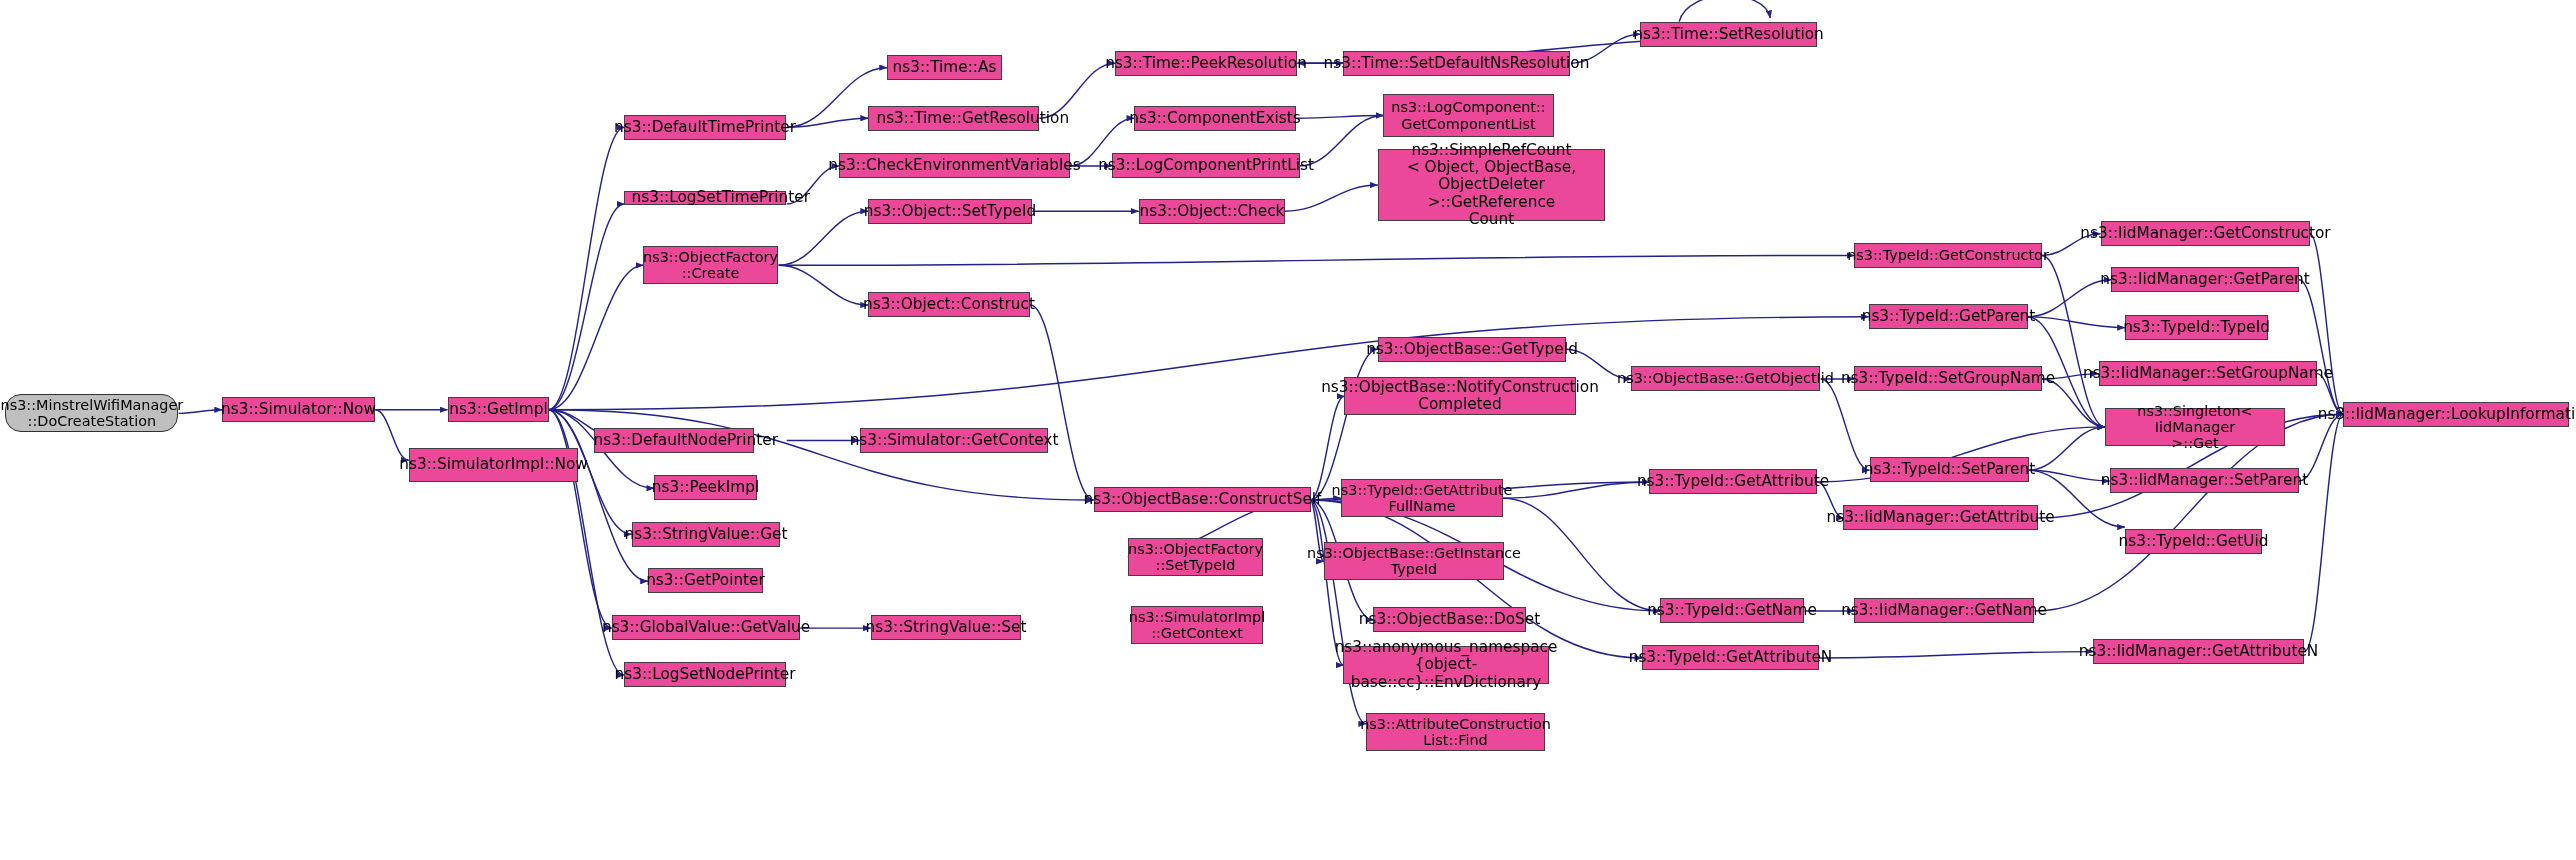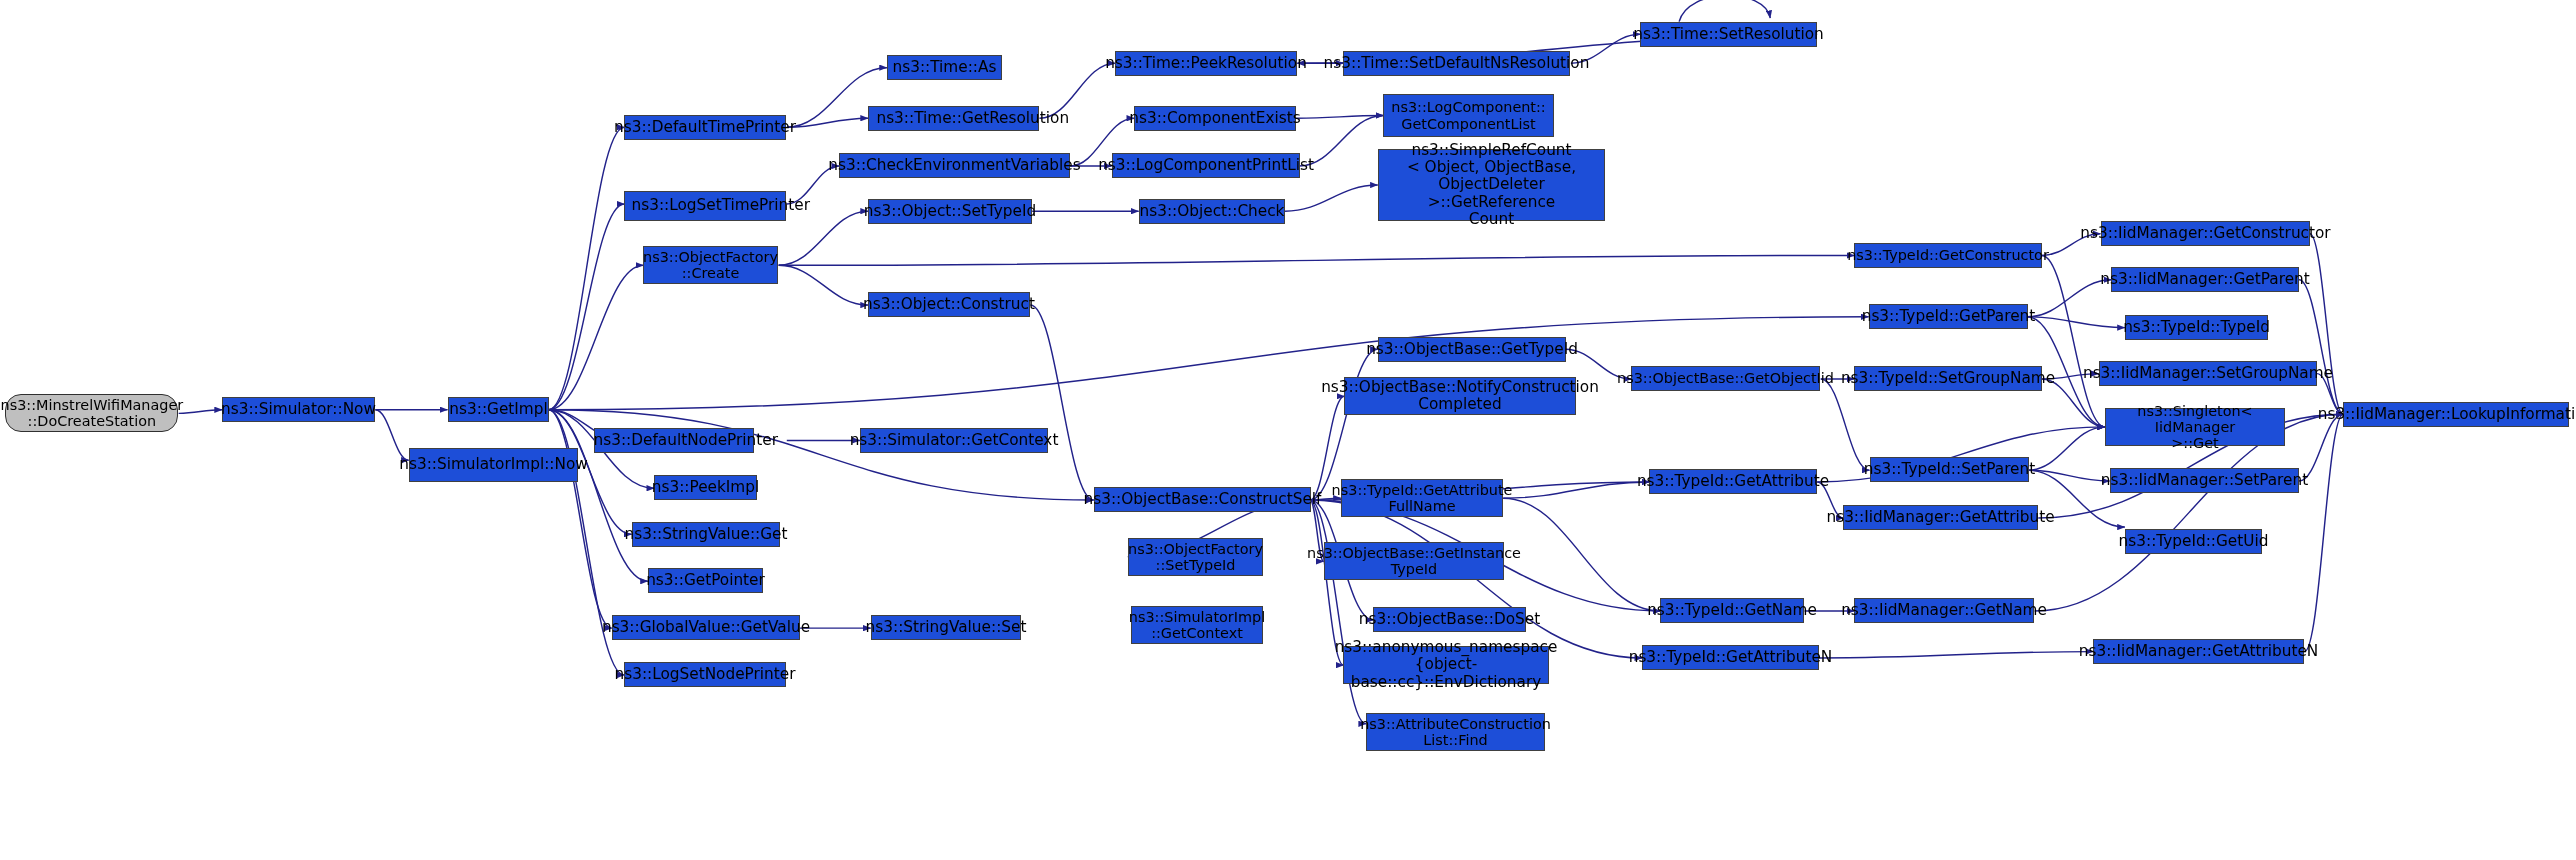--- a/index.html
+++ b/index.html
@@ -1,20 +1,20 @@
 <!DOCTYPE html>
 <html style="font-size:14.4px"><head>
 <meta charset="utf-8">
 <style>
   html,body{margin:0;padding:0;background:#ffffff;}
   #canvas{position:relative;width:2576px;height:861px;background:#ffffff;
           font-family:"DejaVu Sans","Liberation Sans",sans-serif;}
   svg#edges{position:absolute;left:0;top:0;width:2576px;height:861px;overflow:visible;}
   .node{position:absolute;box-sizing:border-box;border:0.9px solid #404040;
-        background:#1d4ed8;color:#000000;display:flex;align-items:center;
+        background:#ec4899;color:#000000;display:flex;align-items:center;
         justify-content:center;text-align:center;line-height:1.12;
         font-size:15.3px;letter-spacing:0px;padding:0 4.5px;white-space:pre-line;}
   .node.root{background:#bfbfbf;border-color:#303030;}
 </style>
 </head>
 <body>
 
 <div id="canvas">
   <svg id="edges" viewBox="0 0 2855 954" preserveAspectRatio="none">
     <defs>
@@ -96,21 +96,21 @@
         <path d="M608,454 C1339.5,454 1339.5,351 2071,351" fill="none" stroke="#22228a" stroke-width="1.6" marker-end="url(#ah)"></path>
       </g>
   </svg>
   <div id="node-layer">
       <div class="node root" style="left: 5.4px; top: 394px; width: 173px; height: 38px; font-size: 14.4px; border-radius: 16px;">ns3::MinstrelWifiManager
 ::DoCreateStation</div>
       <div class="node" style="left: 222px; top: 397px; width: 153px; height: 25px;">ns3::Simulator::Now</div>
       <div class="node" style="left: 409px; top: 448px; width: 169px; height: 34px;">ns3::SimulatorImpl::Now</div>
       <div class="node" style="left: 448px; top: 397px; width: 101px; height: 25px;">ns3::GetImpl</div>
       <div class="node" style="left: 624px; top: 115px; width: 162px; height: 25px;">ns3::DefaultTimePrinter</div>
-      <div class="node" style="left: 624px; top: 191px; width: 162px; height: 30px; padding-left: 36px;">ns3::LogSetTimePrinter</div>
+      <div class="node" style="left: 624px; top: 191px; width: 162px; height: 14px; padding-left: 36px;">ns3::LogSetTimePrinter</div>
       <div class="node" style="left: 643px; top: 246px; width: 135px; height: 38px; font-size: 14.4px;">ns3::ObjectFactory
 ::Create</div>
       <div class="node" style="left: 594px; top: 428px; width: 160px; height: 25px; padding-left: 28px;">ns3::DefaultNodePrinter</div>
       <div class="node" style="left: 654px; top: 475px; width: 103px; height: 25px;">ns3::PeekImpl</div>
       <div class="node" style="left: 632px; top: 522px; width: 148px; height: 25px;">ns3::StringValue::Get</div>
       <div class="node" style="left: 648px; top: 568px; width: 115px; height: 25px;">ns3::GetPointer</div>
       <div class="node" style="left: 612px; top: 615px; width: 188px; height: 25px;">ns3::GlobalValue::GetValue</div>
       <div class="node" style="left: 624px; top: 662px; width: 162px; height: 25px;">ns3::LogSetNodePrinter</div>
       <div class="node" style="left: 887px; top: 55px; width: 115px; height: 25px;">ns3::Time::As</div>
       <div class="node" style="left: 868px; top: 106px; width: 171px; height: 25px; padding-left: 43px;">ns3::Time::GetResolution</div>

